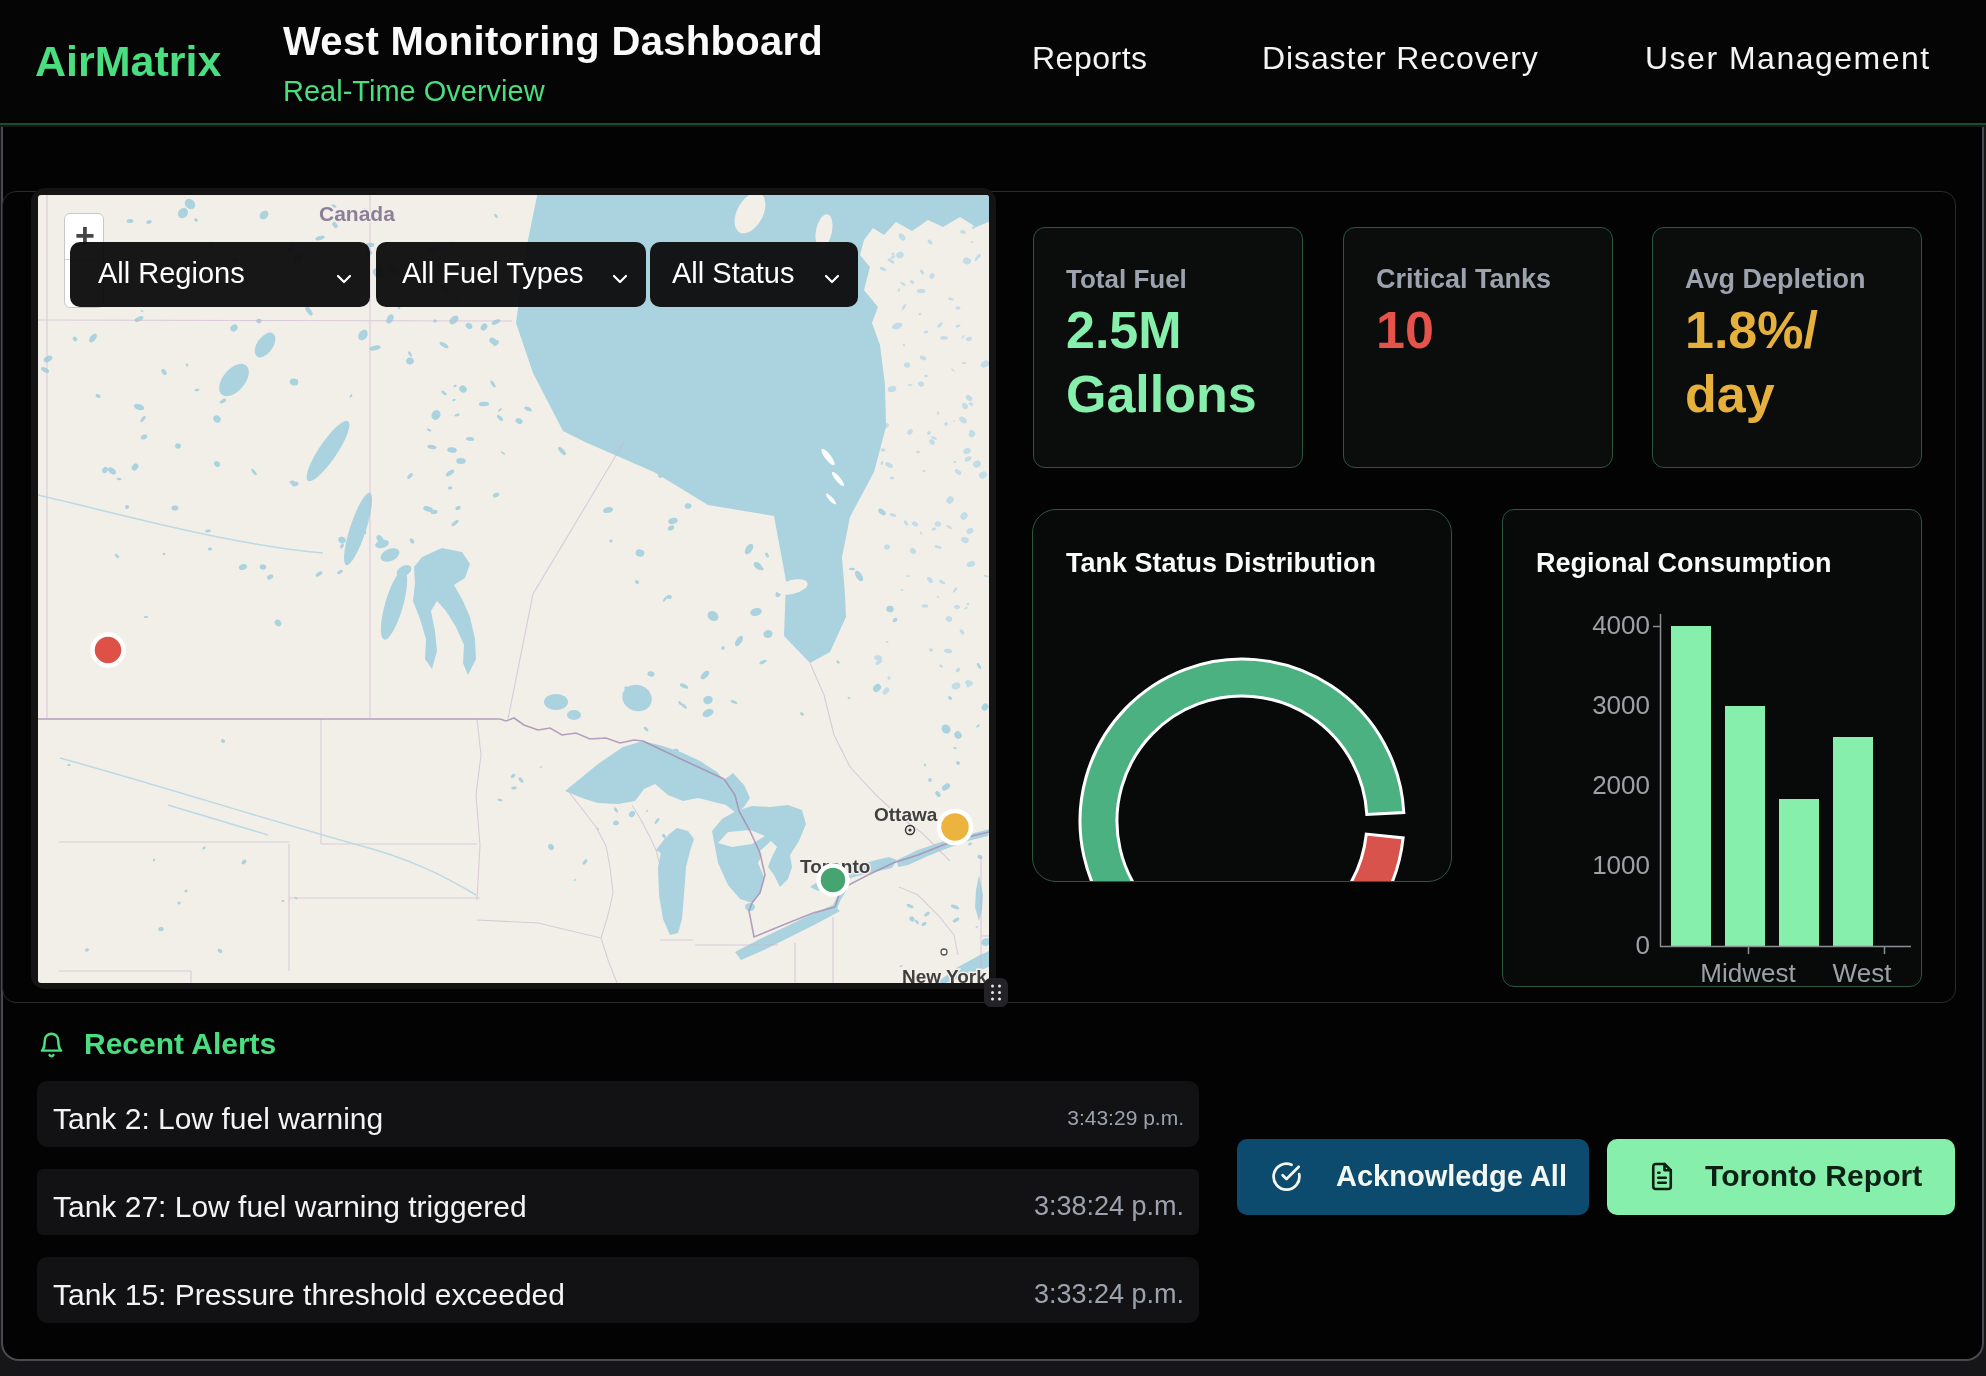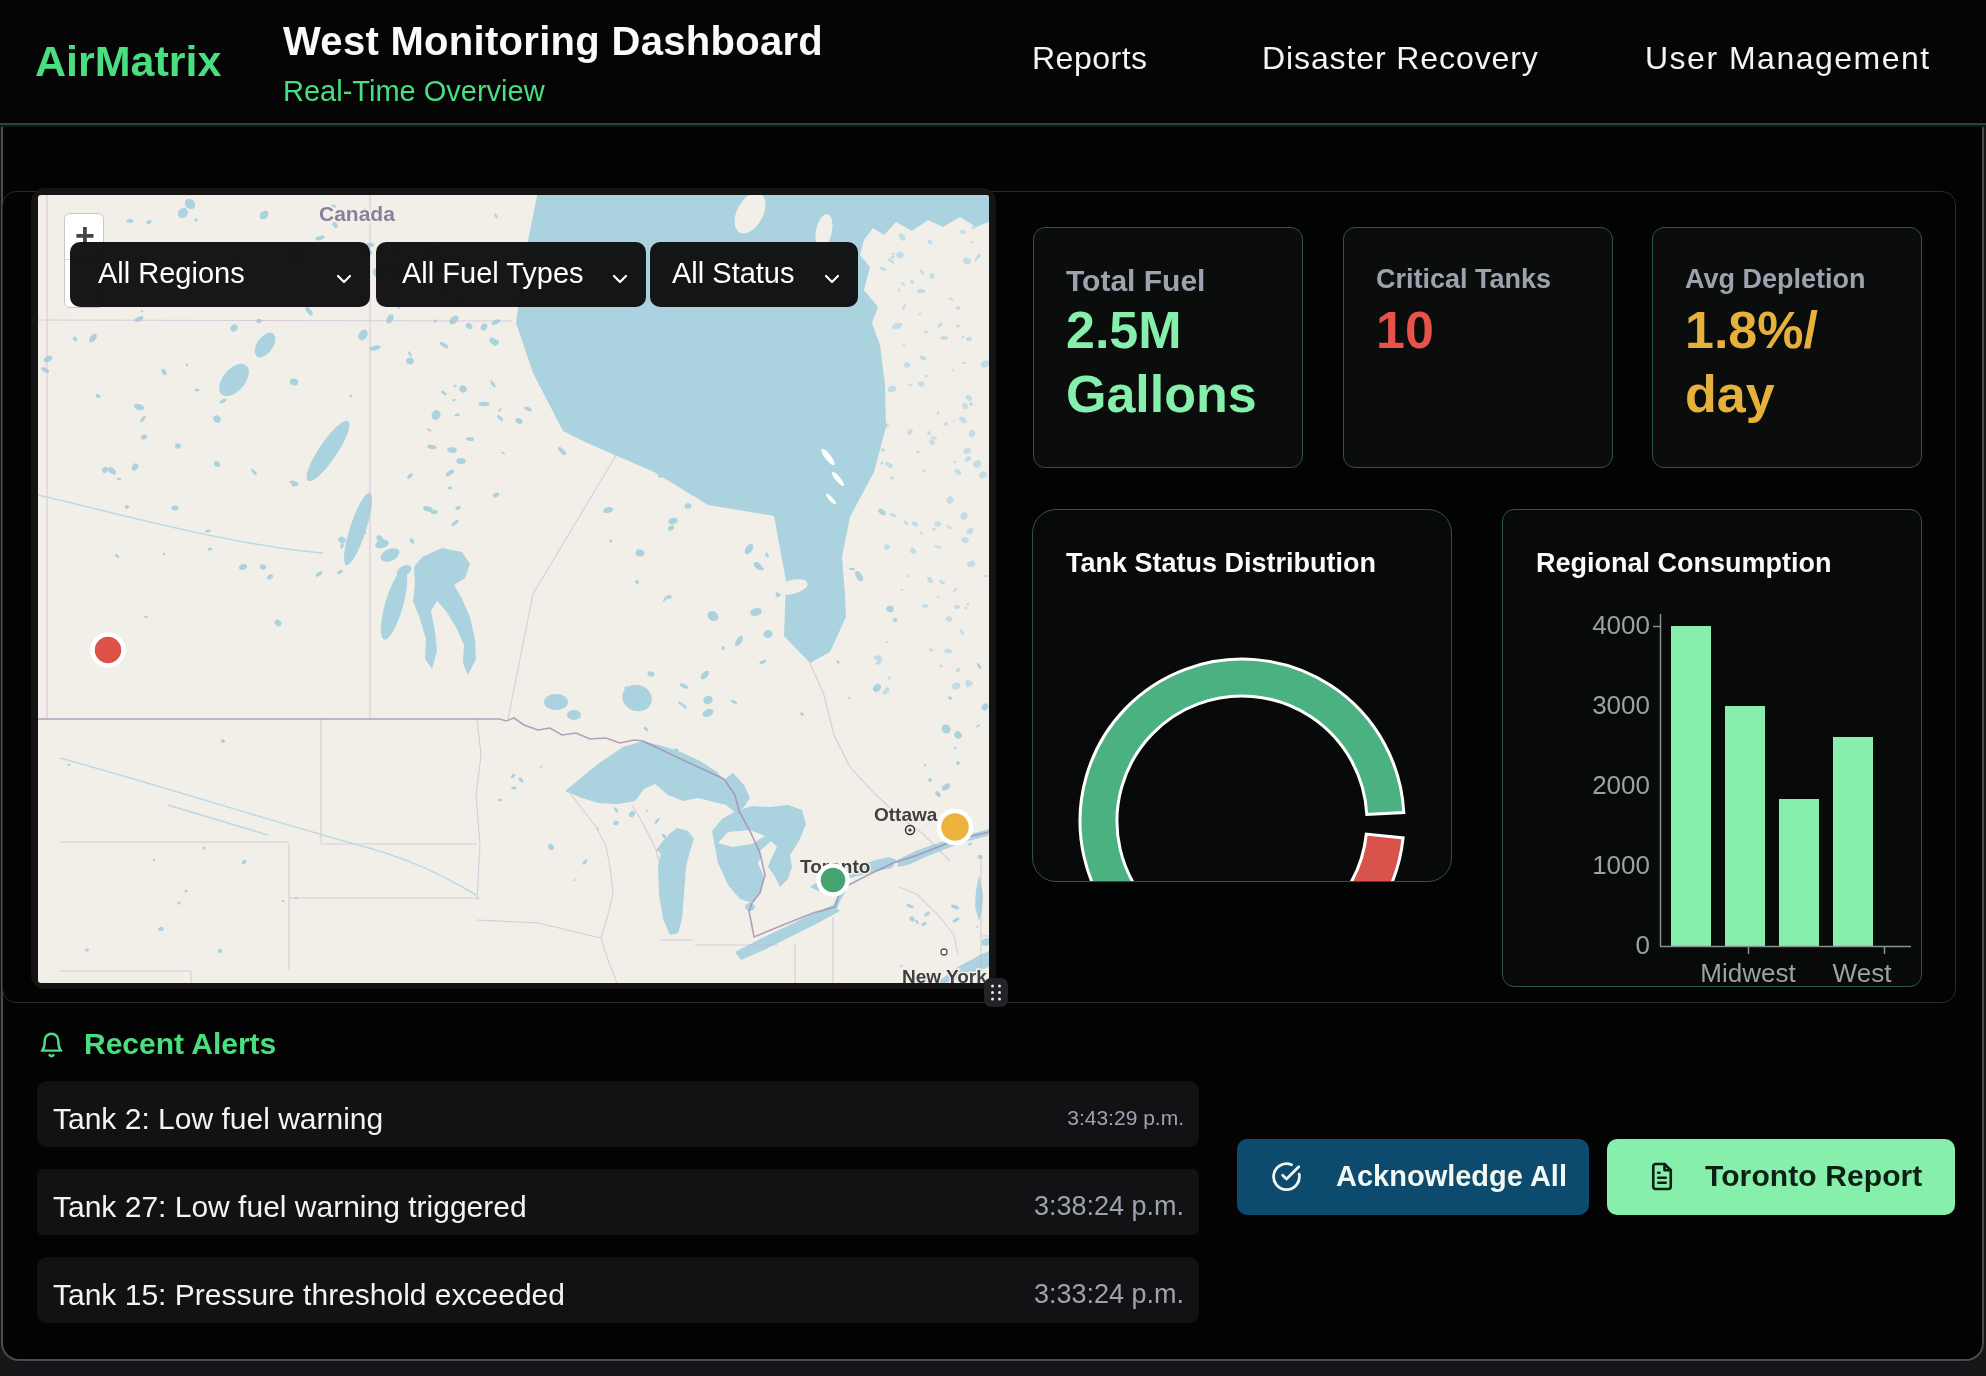--- a/index.html
+++ b/index.html
@@ -513,21 +513,21 @@
 <svg width="24" height="29" viewBox="0 0 24 29">
         <circle cx="8.5" cy="8" r="1.5" fill="#e8e8ea"></circle>
         <circle cx="8.5" cy="14.5" r="1.5" fill="#e8e8ea"></circle>
         <circle cx="8.5" cy="21" r="1.5" fill="#e8e8ea"></circle>
         <circle cx="15.5" cy="8" r="1.5" fill="#e8e8ea"></circle>
         <circle cx="15.5" cy="14.5" r="1.5" fill="#e8e8ea"></circle>
         <circle cx="15.5" cy="21" r="1.5" fill="#e8e8ea"></circle>
       </svg></div>
 
 <div style="position:absolute;left:1033px;top:227px;width:270px;height:241px;background:#0a0d0b;border:1.5px solid #2b5740;border-radius:12px;box-sizing:border-box">
-<div style="position:absolute;left:32px;top:36px;font-size:30px;font-weight:600;color:#9ca3af">Total Fuel</div>
+<div style="position:absolute;left:32px;top:36px;font-size:26px;font-weight:600;color:#9ca3af">Total Fuel</div>
 <div style="position:absolute;left:32px;top:70px;width:210px;font-size:52px;font-weight:700;color:#86efac;line-height:64px">2.5M Gallons</div>
     </div>
 <div style="position:absolute;left:1343px;top:227px;width:270px;height:241px;background:#0a0d0b;border:1.5px solid #2b5740;border-radius:12px;box-sizing:border-box">
 <div style="position:absolute;left:32px;top:36px;font-size:27px;font-weight:600;color:#9ca3af">Critical Tanks</div>
 <div style="position:absolute;left:32px;top:70px;width:210px;font-size:52px;font-weight:700;color:#e5534b;line-height:64px">10</div>
     </div>
 <div style="position:absolute;left:1652px;top:227px;width:270px;height:241px;background:#0a0d0b;border:1.5px solid #2b5740;border-radius:12px;box-sizing:border-box">
 <div style="position:absolute;left:32px;top:36px;font-size:27px;font-weight:600;color:#9ca3af">Avg Depletion</div>
 <div style="position:absolute;left:32px;top:70px;width:170px;font-size:52px;font-weight:700;color:#e5b13c;line-height:64px">1.8%/ day</div>
     </div>

